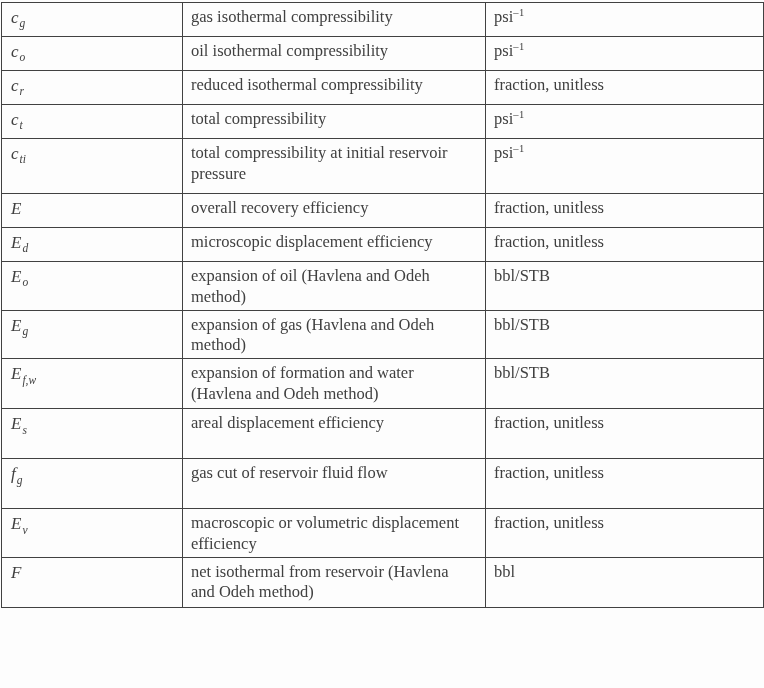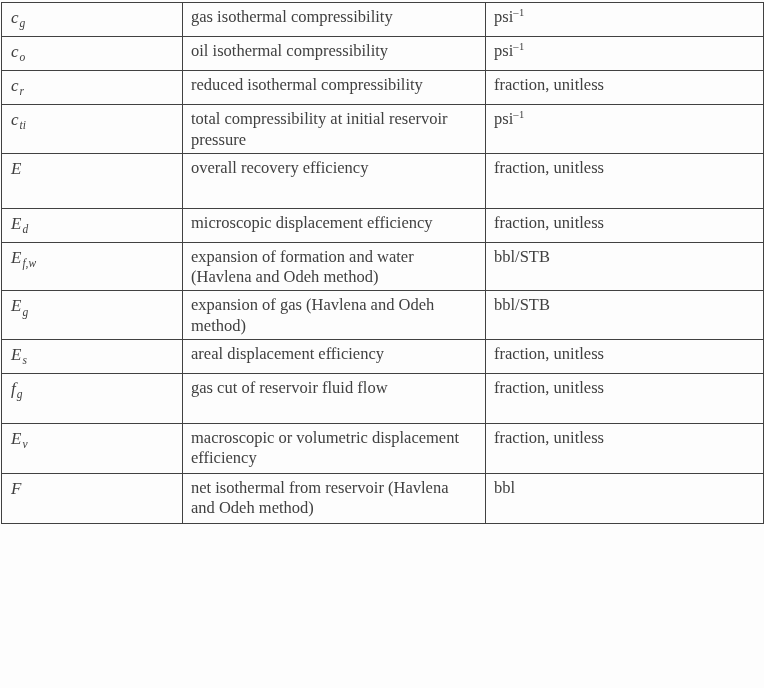--- a/index.html
+++ b/index.html
@@ -86,45 +86,56 @@
           <td class="symbol-cell"><span>c</span><sub>o</sub></td>
           <td class="desc-cell"><span>oil isothermal compressibility</span></td>
           <td class="unit-cell"><span>psi</span><sup>–1</sup></td>
         </tr>
         <tr>
           <td class="symbol-cell"><span>c</span><sub>r</sub></td>
           <td class="desc-cell"><span>reduced isothermal compressibility</span></td>
           <td class="unit-cell"><span>fraction, unitless</span></td>
         </tr>
         <tr>
+          <td class="symbol-cell"><span>c</span><sub>t</sub></td>
+          <td class="desc-cell"><span>total compressibility</span></td>
+          <td class="unit-cell"><span>psi</span><sup>–1</sup></td>
+        </tr>
+        <tr>
           <td class="symbol-cell"><span>c</span><sub>ti</sub></td>
           <td class="desc-cell"><span>total compressibility at initial reservoir
 pressure</span></td>
           <td class="unit-cell"><span>psi</span><sup>–1</sup></td>
         </tr>
         <tr>
           <td class="symbol-cell"><span>E</span></td>
           <td class="desc-cell"><span>overall recovery efficiency</span></td>
           <td class="unit-cell"><span>fraction, unitless</span></td>
         </tr>
         <tr>
           <td class="symbol-cell"><span>E</span><sub>d</sub></td>
           <td class="desc-cell"><span>microscopic displacement efficiency</span></td>
           <td class="unit-cell"><span>fraction, unitless</span></td>
         </tr>
         <tr>
-          <td class="symbol-cell"><span>E</span><sub>f,w</sub></td>
-          <td class="desc-cell"><span>expansion of formation and water
-(Havlena and Odeh method)</span></td>
+          <td class="symbol-cell"><span>E</span><sub>o</sub></td>
+          <td class="desc-cell"><span>expansion of oil (Havlena and Odeh
+method)</span></td>
           <td class="unit-cell"><span>bbl/STB</span></td>
         </tr>
         <tr>
           <td class="symbol-cell"><span>E</span><sub>g</sub></td>
           <td class="desc-cell"><span>expansion of gas (Havlena and Odeh
 method)</span></td>
+          <td class="unit-cell"><span>bbl/STB</span></td>
+        </tr>
+        <tr>
+          <td class="symbol-cell"><span>E</span><sub>f,w</sub></td>
+          <td class="desc-cell"><span>expansion of formation and water
+(Havlena and Odeh method)</span></td>
           <td class="unit-cell"><span>bbl/STB</span></td>
         </tr>
         <tr>
           <td class="symbol-cell"><span>E</span><sub>s</sub></td>
           <td class="desc-cell"><span>areal displacement efficiency</span></td>
           <td class="unit-cell"><span>fraction, unitless</span></td>
         </tr>
         <tr>
           <td class="symbol-cell"><span>f</span><sub>g</sub></td>
           <td class="desc-cell"><span>gas cut of reservoir fluid flow</span></td>

